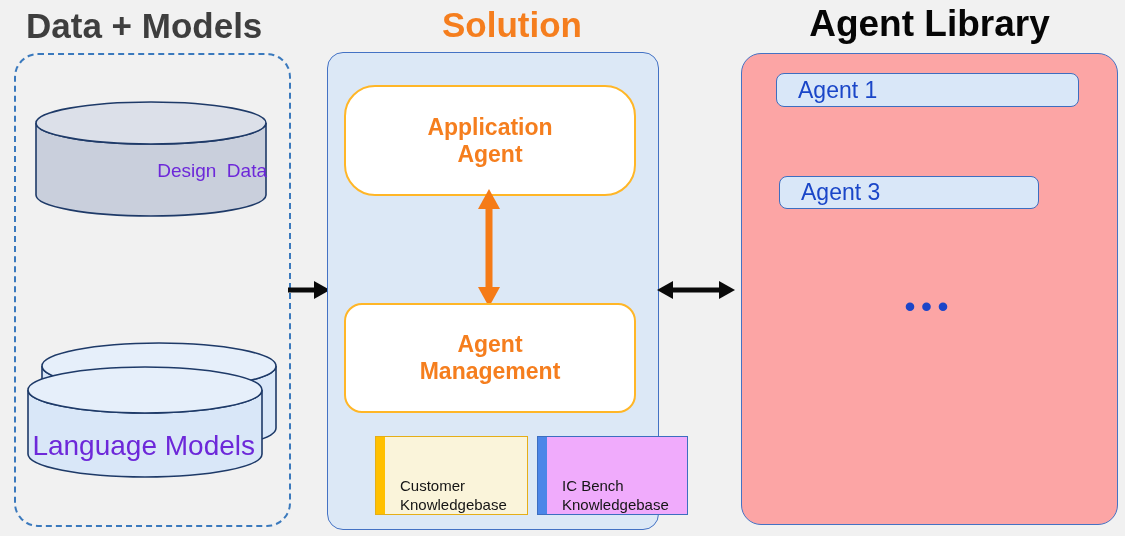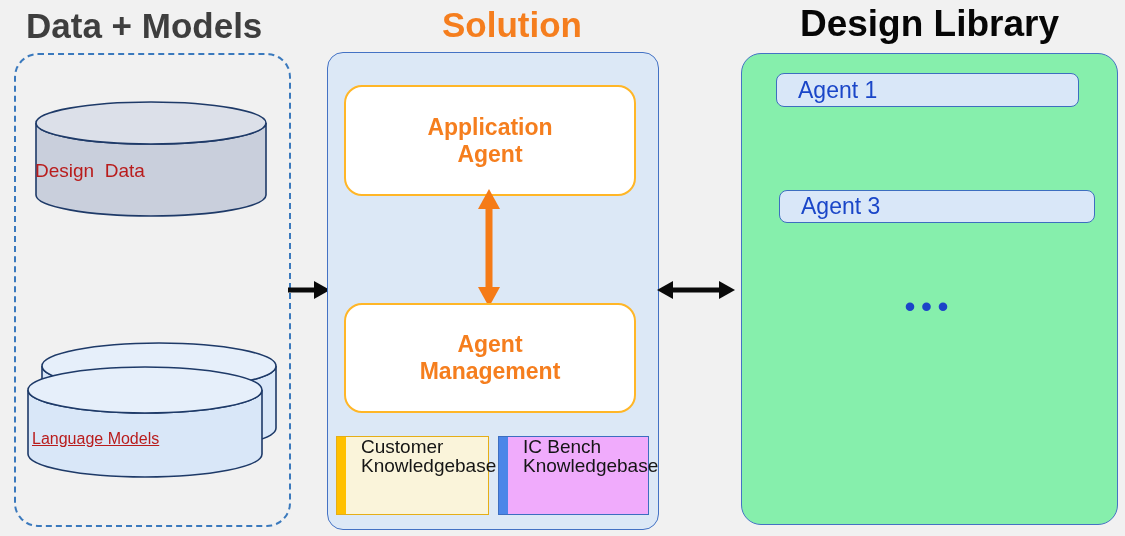--- a/index.html
+++ b/index.html
@@ -13,66 +13,67 @@
   .title-solution { left:346px; top:5px; width:332px; text-align:center; color:#F57E1E; }
   .title-library  { left:741px; top:3px; width:377px; text-align:center; color:#060606; font-size:37px; }
   .title-data     { left:26px;  top:6px; }
 
   
   .dashed-box {
     position:absolute; left:14px; top:53px; width:277px; height:474px;
     border:2px dashed #3A79BD; border-radius:24px; box-sizing:border-box;
   }
   .cyl-label {
-    position:absolute; text-align:left; color:#b91c1c; white-space:pre;
+    position:absolute; text-align:right; color:#6d28d9; white-space:pre;
   }
   .design-label   { left:35px; top:160px; width:232px; font-size:19px; }
-  .language-label { left:32px; top:430px; width:236px; font-size:16px;text-decoration:underline; }
+  .language-label { left:19px; top:430px; width:236px; font-size:28px; }
 
   
   .solution-box {
     position:absolute; left:327px; top:52px; width:332px; height:478px;
     background:#DCE8F6; border:1.5px solid #4472C4; border-radius:16px;
     box-sizing:border-box;
   }
   .orange-box {
     position:absolute; background:#FFFFFF; border:2px solid #FFB627;
     border-radius:18px; box-sizing:border-box;
     display:flex; align-items:center; justify-content:center;
     text-align:center; color:#F57E1E; font-weight:700; font-size:23px;
     line-height:27px; white-space:pre-line;
   }
-  .app-agent  { left:16px; top:32px;  width:292px; height:111px; }
+  .app-agent  { left:16px; top:32px;  width:292px; height:111px;border-radius:31px; }
   .agent-mgmt { left:16px; top:250px; width:292px; height:110px; }
 
   .kb {
-    position:absolute; box-sizing:border-box; display:flex; align-items:flex-start;
-    padding-left:24px; font-size:19px; line-height:19px; color:#151515;
+    position:absolute; box-sizing:border-box; display:flex; align-items:flex-end;
+    padding-left:24px; font-size:15px; line-height:19px; color:#151515;
     white-space:pre-line;
+    margin-left:39px;
   }
   .kb::before { content:""; position:absolute; left:0; top:0; bottom:0; width:9px; }
   .kb-yellow { left:8px;   top:383px; width:153px; height:79px; background:#FAF4DA; border:1.2px solid #E5AE17; }
   .kb-yellow::before { background:#FFC000; }
   .kb-blue   { left:170px; top:383px; width:151px; height:79px; background:#f0abfc; border:1.2px solid #3D6EC0; }
   .kb-blue::before   { background:#4C86E8; }
 
   
   .library-box {
     position:absolute; left:741px; top:53px; width:377px; height:472px;
-    background:#86efac; border:1.5px solid #4472C4; border-radius:20px;
+    background:#fca5a5; border:1.5px solid #4472C4; border-radius:20px;
     box-sizing:border-box;
   }
   .agent-item {
     position:absolute; background:#D9E7F8; border:1.5px solid #3D6EC0;
     border-radius:8px; box-sizing:border-box; color:#1A46C8; font-size:23px;
     display:flex; align-items:center; padding-left:21px;
   }
   .agent-1 { left:34px; top:19px;  width:303px; height:34px; }
   .agent-2 { left:33px; top:70px;  width:304px; height:33px; }
-  .agent-3 { left:37px; top:136px; width:316px; height:33px; }
+  .agent-3 { left:37px; top:122px; width:260px; height:33px; }
   .agent-n { left:37px; top:319px; width:304px; height:33px; }
   .dots {
     position:absolute; left:0; right:0; top:236px; text-align:center;
     color:#1C45C8; font-size:30px; font-weight:700; letter-spacing:6px;
   }
 
   .arrow-svg { position:absolute; }
 </style>
 </head>
 <body>
@@ -130,21 +131,21 @@
 Knowledgebase</span>
     </div>
   </div>
 
   <svg class="arrow-svg" style="left:657px; top:279px;" width="78" height="22" viewBox="0 0 78 22">
     <line x1="14" y1="11" x2="64" y2="11" stroke="#0A0A0A" stroke-width="5"></line>
     <polygon points="16,2 0,11 16,20" fill="#0A0A0A"></polygon>
     <polygon points="62,2 78,11 62,20" fill="#0A0A0A"></polygon>
   </svg>
 
-  <div class="section-title title-library">Design Library</div>
+  <div class="section-title title-library">Agent Library</div>
 
   <div class="library-box">
     <div class="agent-item agent-1">
       <span>Agent 1</span>
     </div>
     <div class="agent-item agent-3">
       <span>Agent 3</span>
     </div>
     <div class="dots">•••</div>
   </div>

